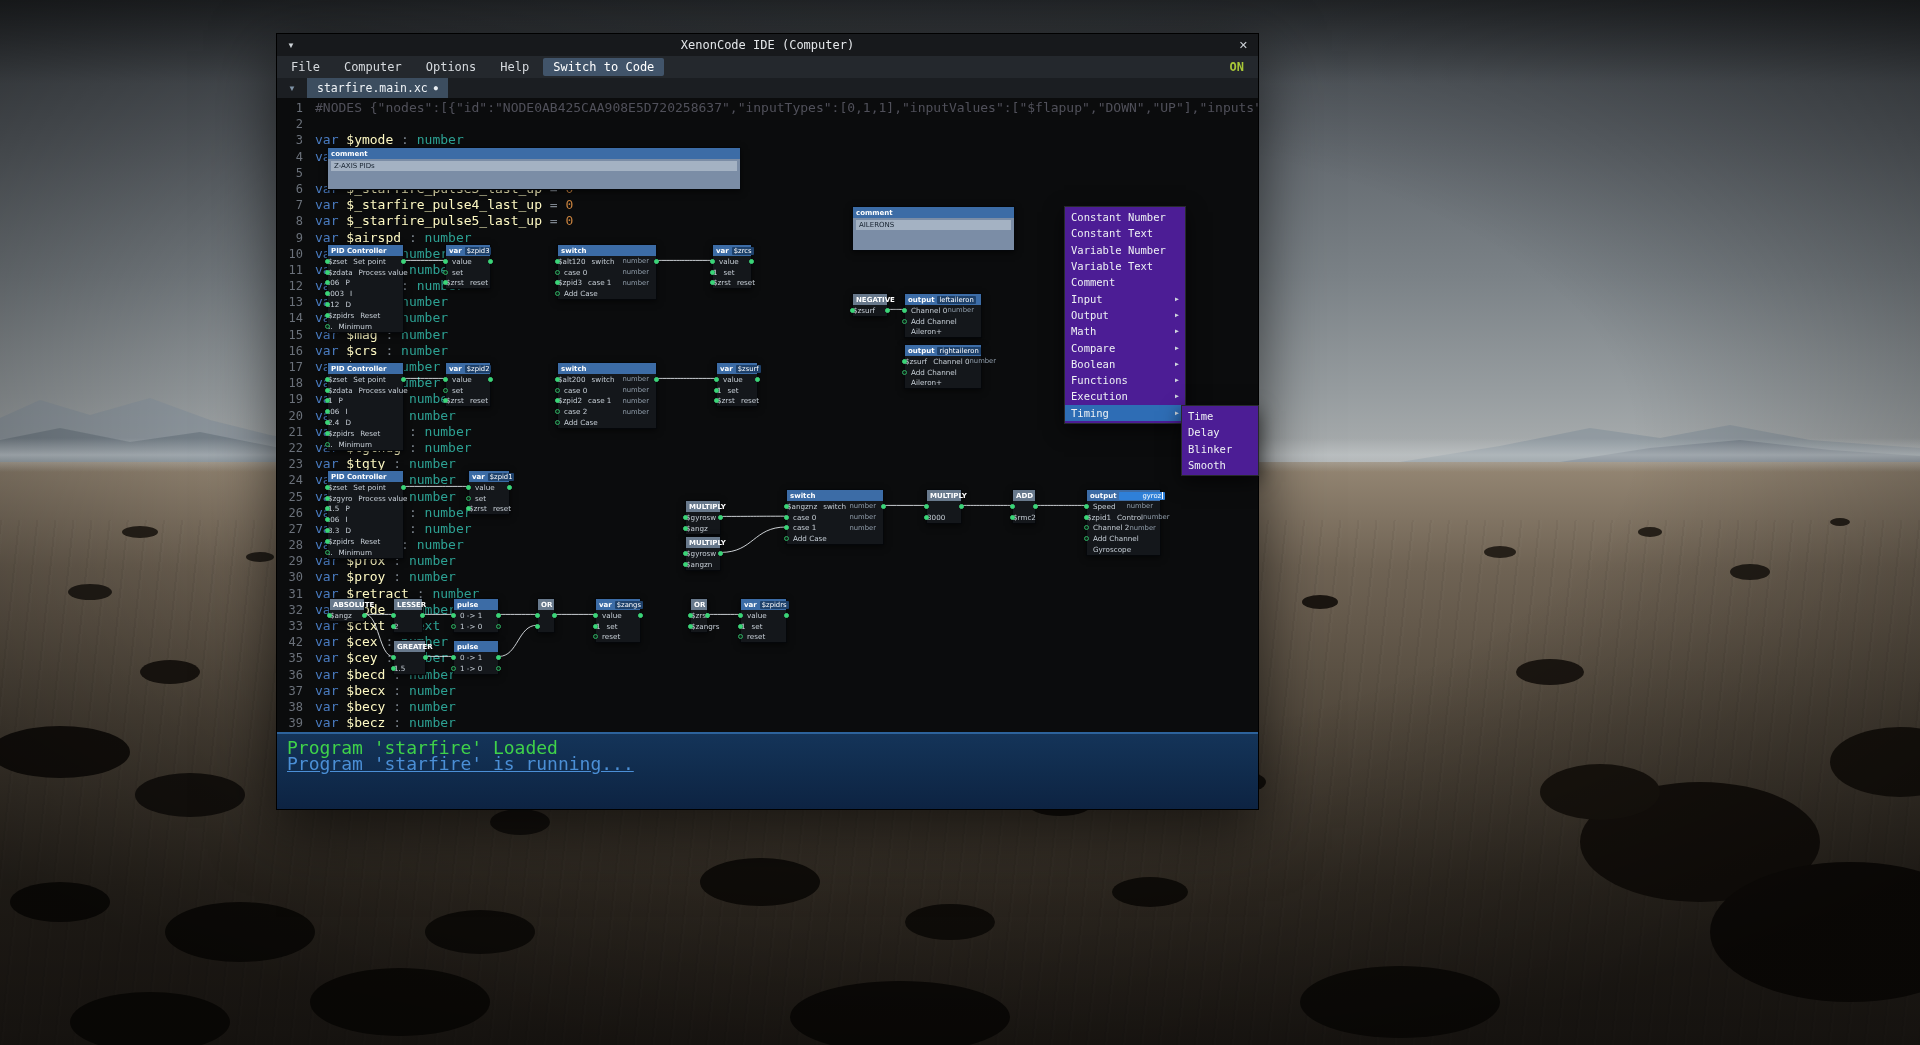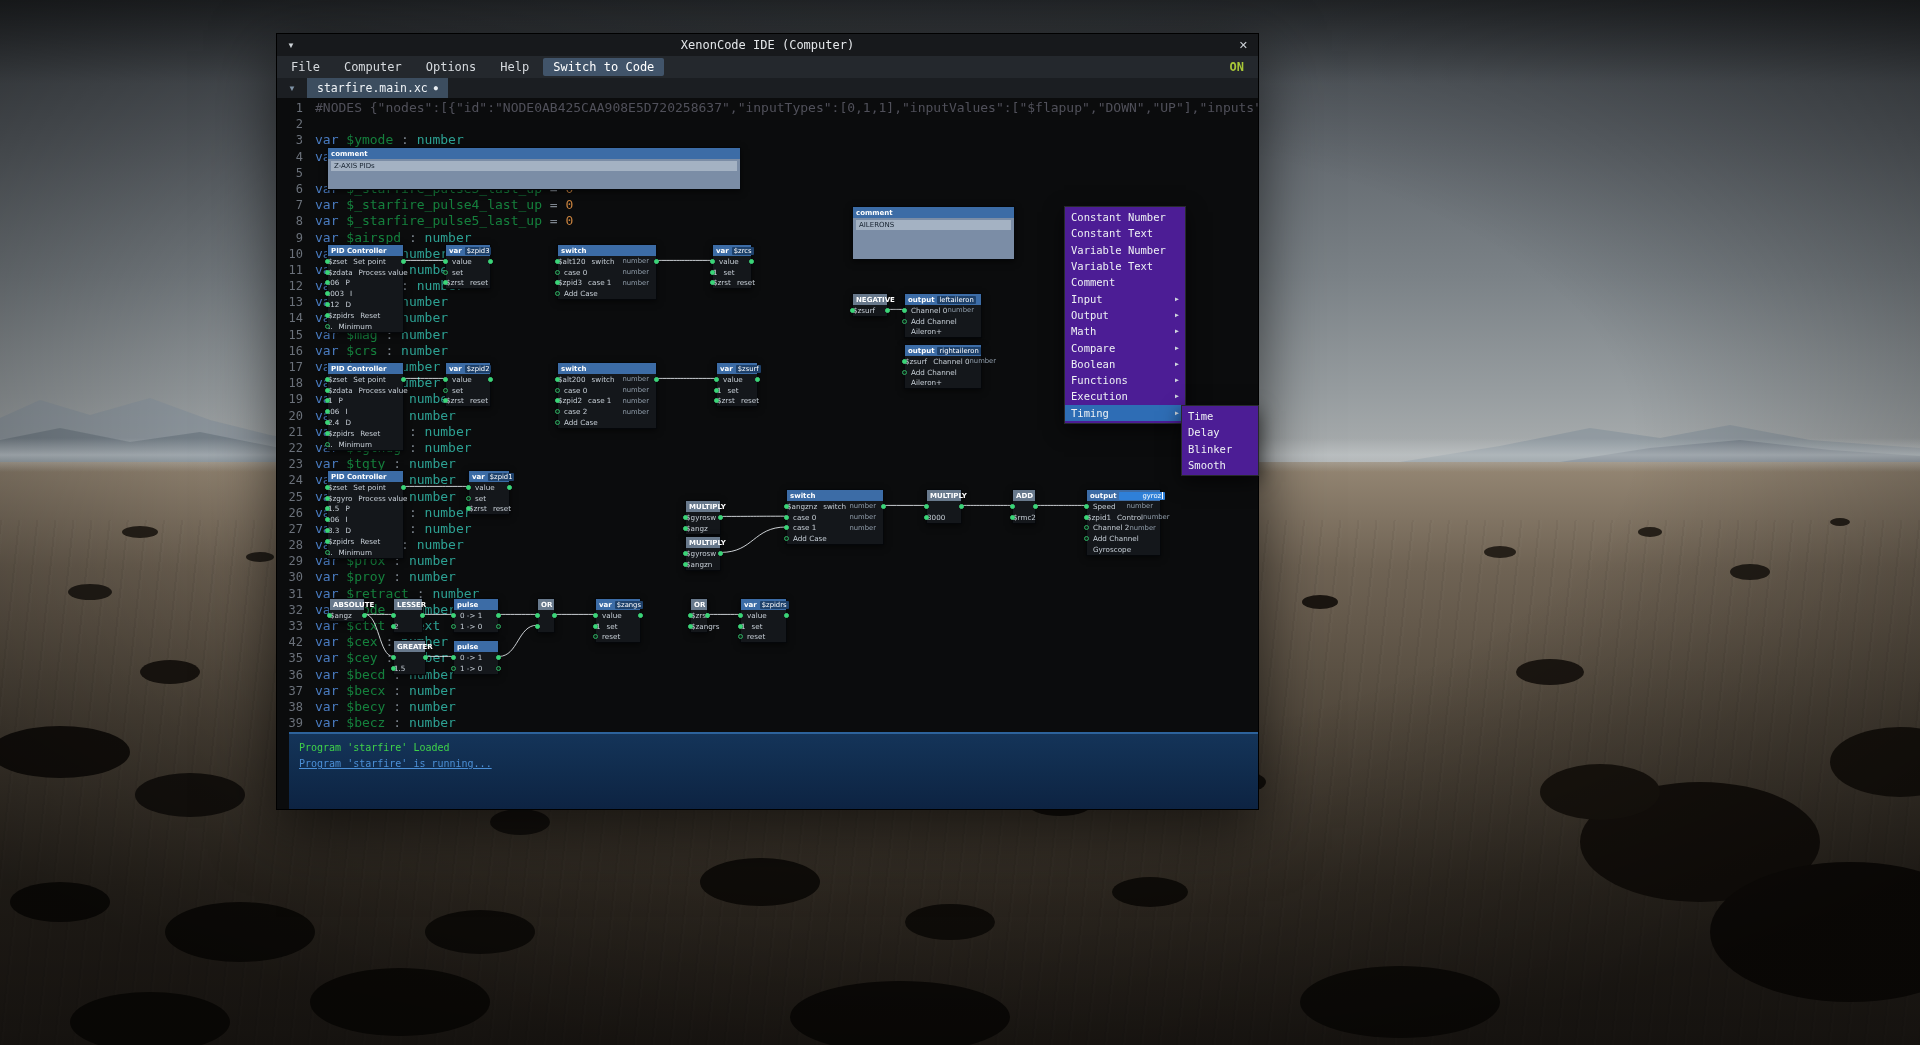--- a/index.html
+++ b/index.html
@@ -42,21 +42,21 @@
   .tab-collapse{width:30px;display:flex;align-items:center;justify-content:center;color:#7f93a6;font-size:8px;}
   .tab{background:#3c4d5f;display:flex;align-items:center;gap:6px;padding:0 10px;
     font-family:"DejaVu Sans Mono",monospace;font-size:11.5px;color:#eef2f6;}
   .tab-dot{font-size:7px;color:#e8edf2;}
 
   .editor{position:absolute;top:64px;left:0;right:0;height:634px;background:#0b0c0d;
     overflow:hidden;z-index:1;font-family:"DejaVu Sans Mono",monospace;}
   #code-area{padding-top:2px;}
   .cl{height:16.2px;line-height:16.2px;white-space:pre;font-size:13px;}
   .ln{display:inline-block;width:38px;padding-right:12px;text-align:right;color:#6b717a;font-size:12px;}
-  .s-kw{color:#4a7cc2}.s-vr{color:#15803d}.s-pn{color:#7d858e}
+  .s-kw{color:#4a7cc2}.s-vr{color:#fef9c3}.s-pn{color:#7d858e}
   .s-ty{color:#2da193}.s-nu{color:#c5803e}.s-dm{color:#50505a}
 
   
   #graph-layer{position:absolute;inset:0;pointer-events:none;z-index:3;}
   #wires{position:absolute;inset:0;}
   #wires path{fill:none;stroke:rgba(236,241,245,.85);stroke-width:1;}
   .node{position:absolute;background:#14171b;border:1px solid #05070a;
     box-shadow:0 2px 6px rgba(0,0,0,.55);font-family:"DejaVu Sans",sans-serif;pointer-events:auto;}
   .node-h{height:11px;display:flex;align-items:center;padding:0 3px;gap:3px;
     font-size:7px;font-weight:bold;color:#fff;background:#3c6ca6;white-space:nowrap;}
@@ -85,21 +85,21 @@
   .ctx-submenu{left:904px;top:371px;width:78px;}
   .ctx-item{height:16.3px;display:flex;align-items:center;padding:0 6px;
     font-size:10.5px;color:#eef1f4;}
   .ctx-item.sel{background:#2e6db5;}
   .sub-arrow{margin-left:auto;font-size:6.5px;color:#cfd6dd;}
 
   
   .console{position:absolute;top:698px;left:0;right:0;bottom:0;z-index:4;
     background:linear-gradient(180deg,#143459 0%,#102b4c 55%,#0d2342 100%);
     border-top:2px solid #2d639c;padding:6px 10px;
-    font-family:"DejaVu Sans Mono",monospace;font-size:10px;line-height:16.2px;margin-left:12px;}
+    font-family:"DejaVu Sans Mono",monospace;font-size:18px;line-height:16.2px;}
 </style>
 </head>
 <body>
 
 <div class="scene">
   <div class="sky"></div>
   <svg class="mountains" width="1920" height="462">
     <polygon points="0,462 0,418 40,400 90,415 150,398 210,420 270,435 340,448 420,456 520,462" fill="#8d98a1" opacity="0.75"></polygon>
     <polygon points="0,462 0,440 60,428 130,442 200,432 280,448 360,456 460,462" fill="#77828c" opacity="0.85"></polygon>
     <polygon points="1400,462 1500,446 1590,428 1660,438 1730,425 1810,440 1920,448 1920,462" fill="#89949d" opacity="0.7"></polygon>
@@ -250,21 +250,21 @@
             <span>comment</span>
           </div>
           <div class="cbody" style="height: 30px;">
             <div class="cstrip">Z-AXIS PIDs</div>
           </div>
         </div>
         <div class="node k-comment" style="left: 575px; top: 172px; width: 163px;">
           <div class="node-h">
             <span>comment</span>
           </div>
-          <div class="cbody" style="height: 41px;">
+          <div class="cbody" style="height: 32px;">
             <div class="cstrip">AILERONS</div>
           </div>
         </div>
         <div class="node k-blue" style="left: 50px; top: 210px; width: 77px;">
           <div class="node-h">
             <span>PID Controller</span>
           </div>
           <div class="nrow">
             <span class="port pl f"></span>
             <span class="ext">$zset</span>

